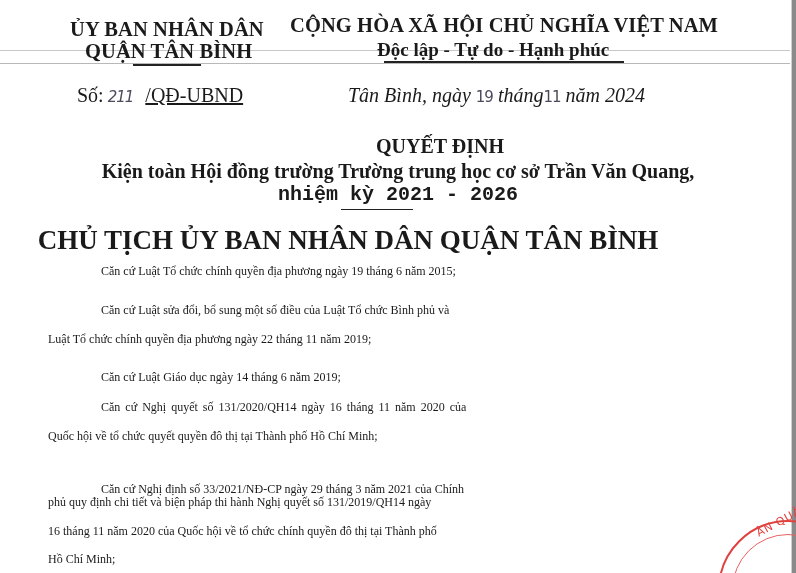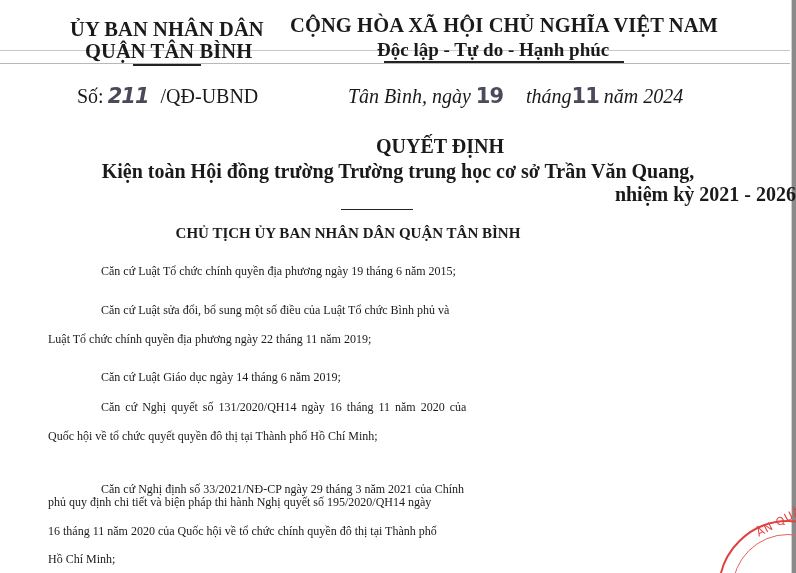--- a/index.html
+++ b/index.html
@@ -10,21 +10,21 @@
   }
   .abs { position: absolute; white-space: nowrap; }
   .scanline { position: absolute; left: 0; height: 1px; background: #c8c8c8; }
   .rightedge { position: absolute; top: 0; right: 0; width: 4px; height: 573px; background: #8a8a8a; }
   .rightedge2 { position: absolute; top: 0; right: 4px; width: 1px; height: 573px; background: #d0d0d0; }
   .ital { font-style: italic; }
   .hdr { font-size: 20.5px; font-weight: bold; letter-spacing: 0.1px; }
   .sub { font-size: 19px; font-weight: bold; text-align: center; }
   .title { font-size: 20px; font-weight: bold; }
   .para { font-size: 12px; }
-  .hand { font-family: "DejaVu Sans", sans-serif; font-style: italic; font-weight: 700; color: #4a4a5a; font-size: 21px; letter-spacing: -1px; }
+  .hand { font-family: "DejaVu Sans", sans-serif; font-style: italic; font-weight: 400; color: #4a4a5a; font-size: 15px; letter-spacing: -1px; }
   .underline { position: absolute; height: 1.5px; background: #222; }
   .stamp {
     position: absolute; left: 718px; top: 520px; width: 140px; height: 140px;
     border: 2px solid #e0413f; border-radius: 50%; box-sizing: border-box;
   }
   .stamp-inner {
     position: absolute; left: 12px; top: 12px; width: 112px; height: 112px;
     border: 1.5px solid #e8625f; border-radius: 50%; box-sizing: border-box;
   }
   .stamp-text {
@@ -42,47 +42,47 @@
 
 <div class="abs hdr" style="left:70px; top:18px;">ỦY BAN NHÂN DÂN</div>
 <div class="abs hdr" style="left:85px; top:40px;">QUẬN TÂN BÌNH</div>
 <div class="underline" style="left:133px; top:64px; width:68px;"></div>
 
 <div class="abs hdr" style="left:290px; top:14px;">CỘNG HÒA XÃ HỘI CHỦ NGHĨA VIỆT NAM</div>
 <div class="abs sub" style="left:377px; top:39px;">Độc lập - Tự do - Hạnh phúc</div>
 <div class="underline" style="left:384px; top:61px; width:240px;"></div>
 
 <div class="abs" style="left:77px; top:84px; font-size:20px;">
-  <span>Số:</span><span class="hand" style="margin-left:4px;">211</span><span style="margin-left:12px;">/QĐ-UBND</span>
+  <span>Số:</span><span class="hand" style="margin-left:4px;">211</span><span style="margin-left:12px;text-decoration:underline;">/QĐ-UBND</span>
 </div>
 
 <div class="abs ital" style="left:348px; top:84px; font-size:20px;">
   <span>Tân Bình, ngày</span>
   <span class="hand" style="font-style:normal;">19</span>
-  <span style="margin-left:18px;">tháng</span><span class="hand" style="font-style:normal;">11</span>
+  <span style="margin-left:0;">tháng</span><span class="hand" style="font-style:normal;">11</span>
   <span>năm 2024</span>
 </div>
 
 <div class="abs title" style="left:0; width:796px; text-align:center; top:135px;margin-left:42px;">QUYẾT ĐỊNH</div>
 <div class="abs title" style="left:0; width:796px; text-align:center; top:160px;">Kiện toàn Hội đồng trường Trường trung học cơ sở Trần Văn Quang,</div>
-<div class="abs title" style="left:0; width:796px; text-align:right; top:183px;">nhiệm kỳ 2021 - 2026</div>
+<div class="abs title" style="left:0; width:796px; text-align:center; top:183px;font-family:Liberation Mono, monospace;">nhiệm kỳ 2021 - 2026</div>
 <div class="underline" style="left:341px; top:209px; width:72px; height:1px;"></div>
-<div class="abs title" style="left:0; width:696px; text-align:center; top:225px; font-size:15px;">CHỦ TỊCH ỦY BAN NHÂN DÂN QUẬN TÂN BÌNH</div>
+<div class="abs title" style="left:0; width:696px; text-align:center; top:225px; font-size:27px;">CHỦ TỊCH ỦY BAN NHÂN DÂN QUẬN TÂN BÌNH</div>
 
 <div class="abs para" style="left:101px; top:264px;">Căn cứ Luật Tổ chức chính quyền địa phương ngày 19 tháng 6 năm 2015;</div>
 
 <div class="abs para" style="left:101px; top:303px;">Căn cứ Luật sửa đổi, bổ sung một số điều của Luật Tổ chức Bình phủ và</div>
 <div class="abs para" style="left:48px; top:332px;text-align:center;">Luật Tổ chức chính quyền địa phương ngày 22 tháng 11 năm 2019;</div>
 
 <div class="abs para" style="left:101px; top:370px;">Căn cứ Luật Giáo dục ngày 14 tháng 6 năm 2019;</div>
 
 <div class="abs para" style="left:101px; top:400px; word-spacing:2px;">Căn cứ Nghị quyết số 131/2020/QH14 ngày 16 tháng 11 năm 2020 của</div>
 <div class="abs para" style="left:48px; top:429px;">Quốc hội về tổ chức quyết quyền đô thị tại Thành phố Hồ Chí Minh;</div>
 
 <div class="abs para" style="left:101px; top:466px;margin-top:16px;">Căn cứ Nghị định số 33/2021/NĐ-CP ngày 29 tháng 3 năm 2021 của Chính</div>
-<div class="abs para" style="left:48px; top:495px;">phủ quy định chi tiết và biện pháp thi hành Nghị quyết số 195/2020/QH14 ngày</div>
+<div class="abs para" style="left:48px; top:495px;">phủ quy định chi tiết và biện pháp thi hành Nghị quyết số 131/2019/QH14 ngày</div>
 <div class="abs para" style="left:48px; top:524px;">16 tháng 11 năm 2020 của Quốc hội về tổ chức chính quyền đô thị tại Thành phố</div>
 <div class="abs para" style="left:48px; top:552px;">Hồ Chí Minh;</div>
 
 <div class="stamp">
   <div class="stamp-inner"></div>
   <div class="stamp-text">ÂN QUẬN T</div>
 </div>
 
 </body></html>

